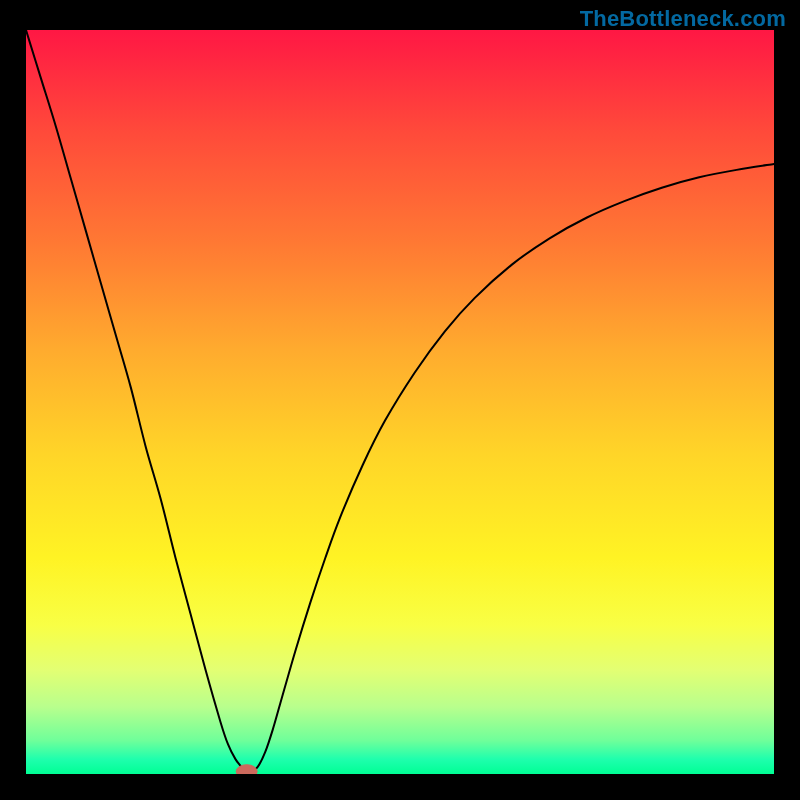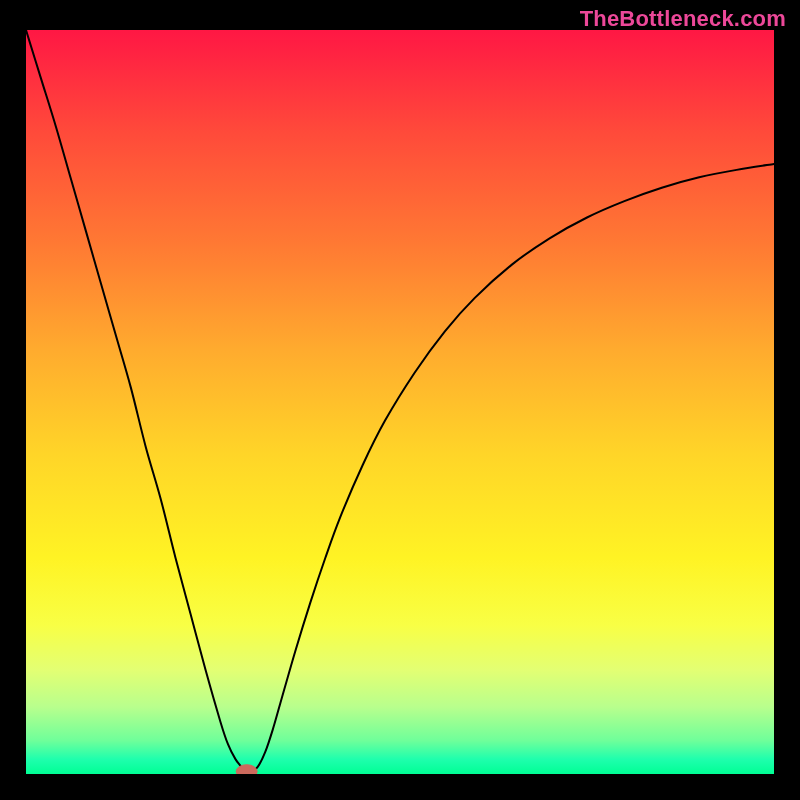--- a/index.html
+++ b/index.html
@@ -14,21 +14,21 @@
   .frame {
     position: relative;
     width: 800px;
     height: 800px;
     background: #000;
   }
   .watermark {
     position: absolute;
     top: 6px;
     right: 14px;
-    color: #ec4899;
+    color: #0369a1;
     font-size: 22px;
     font-weight: 600;
     letter-spacing: 0.2px;
     z-index: 10;
   }
   .plot-wrap {
     position: absolute;
     left: 26px;
     top: 30px;
     width: 748px;

